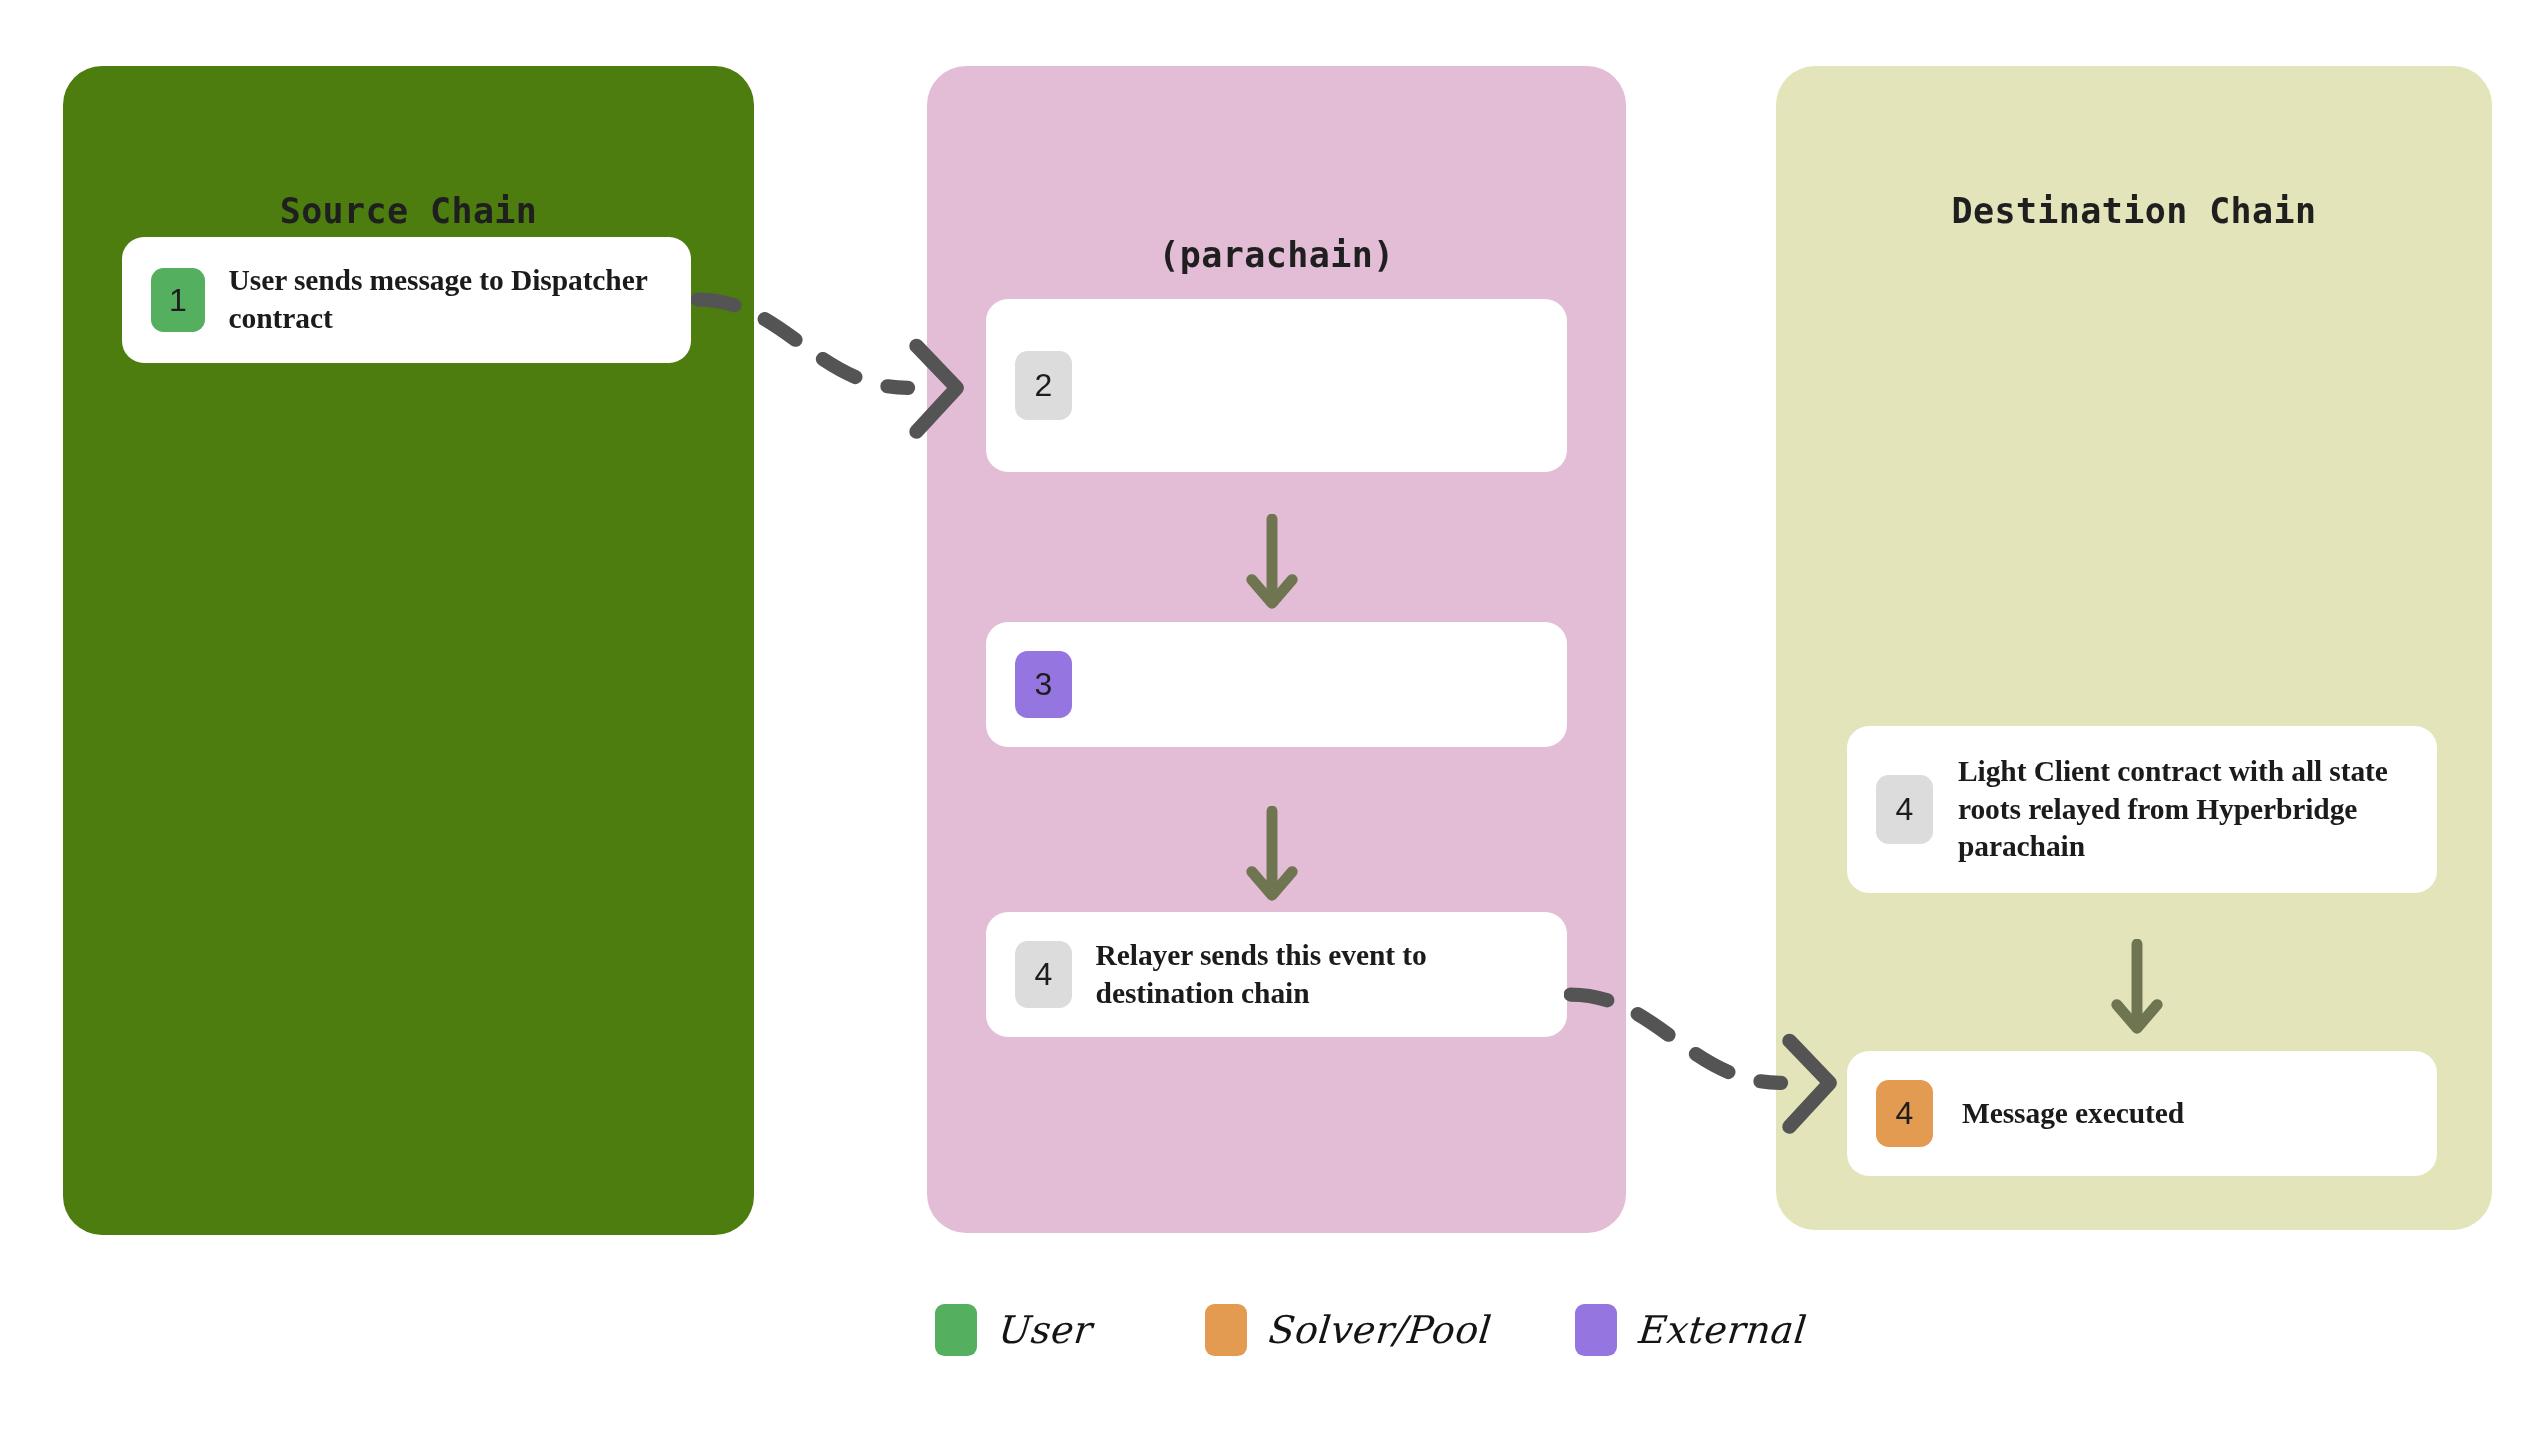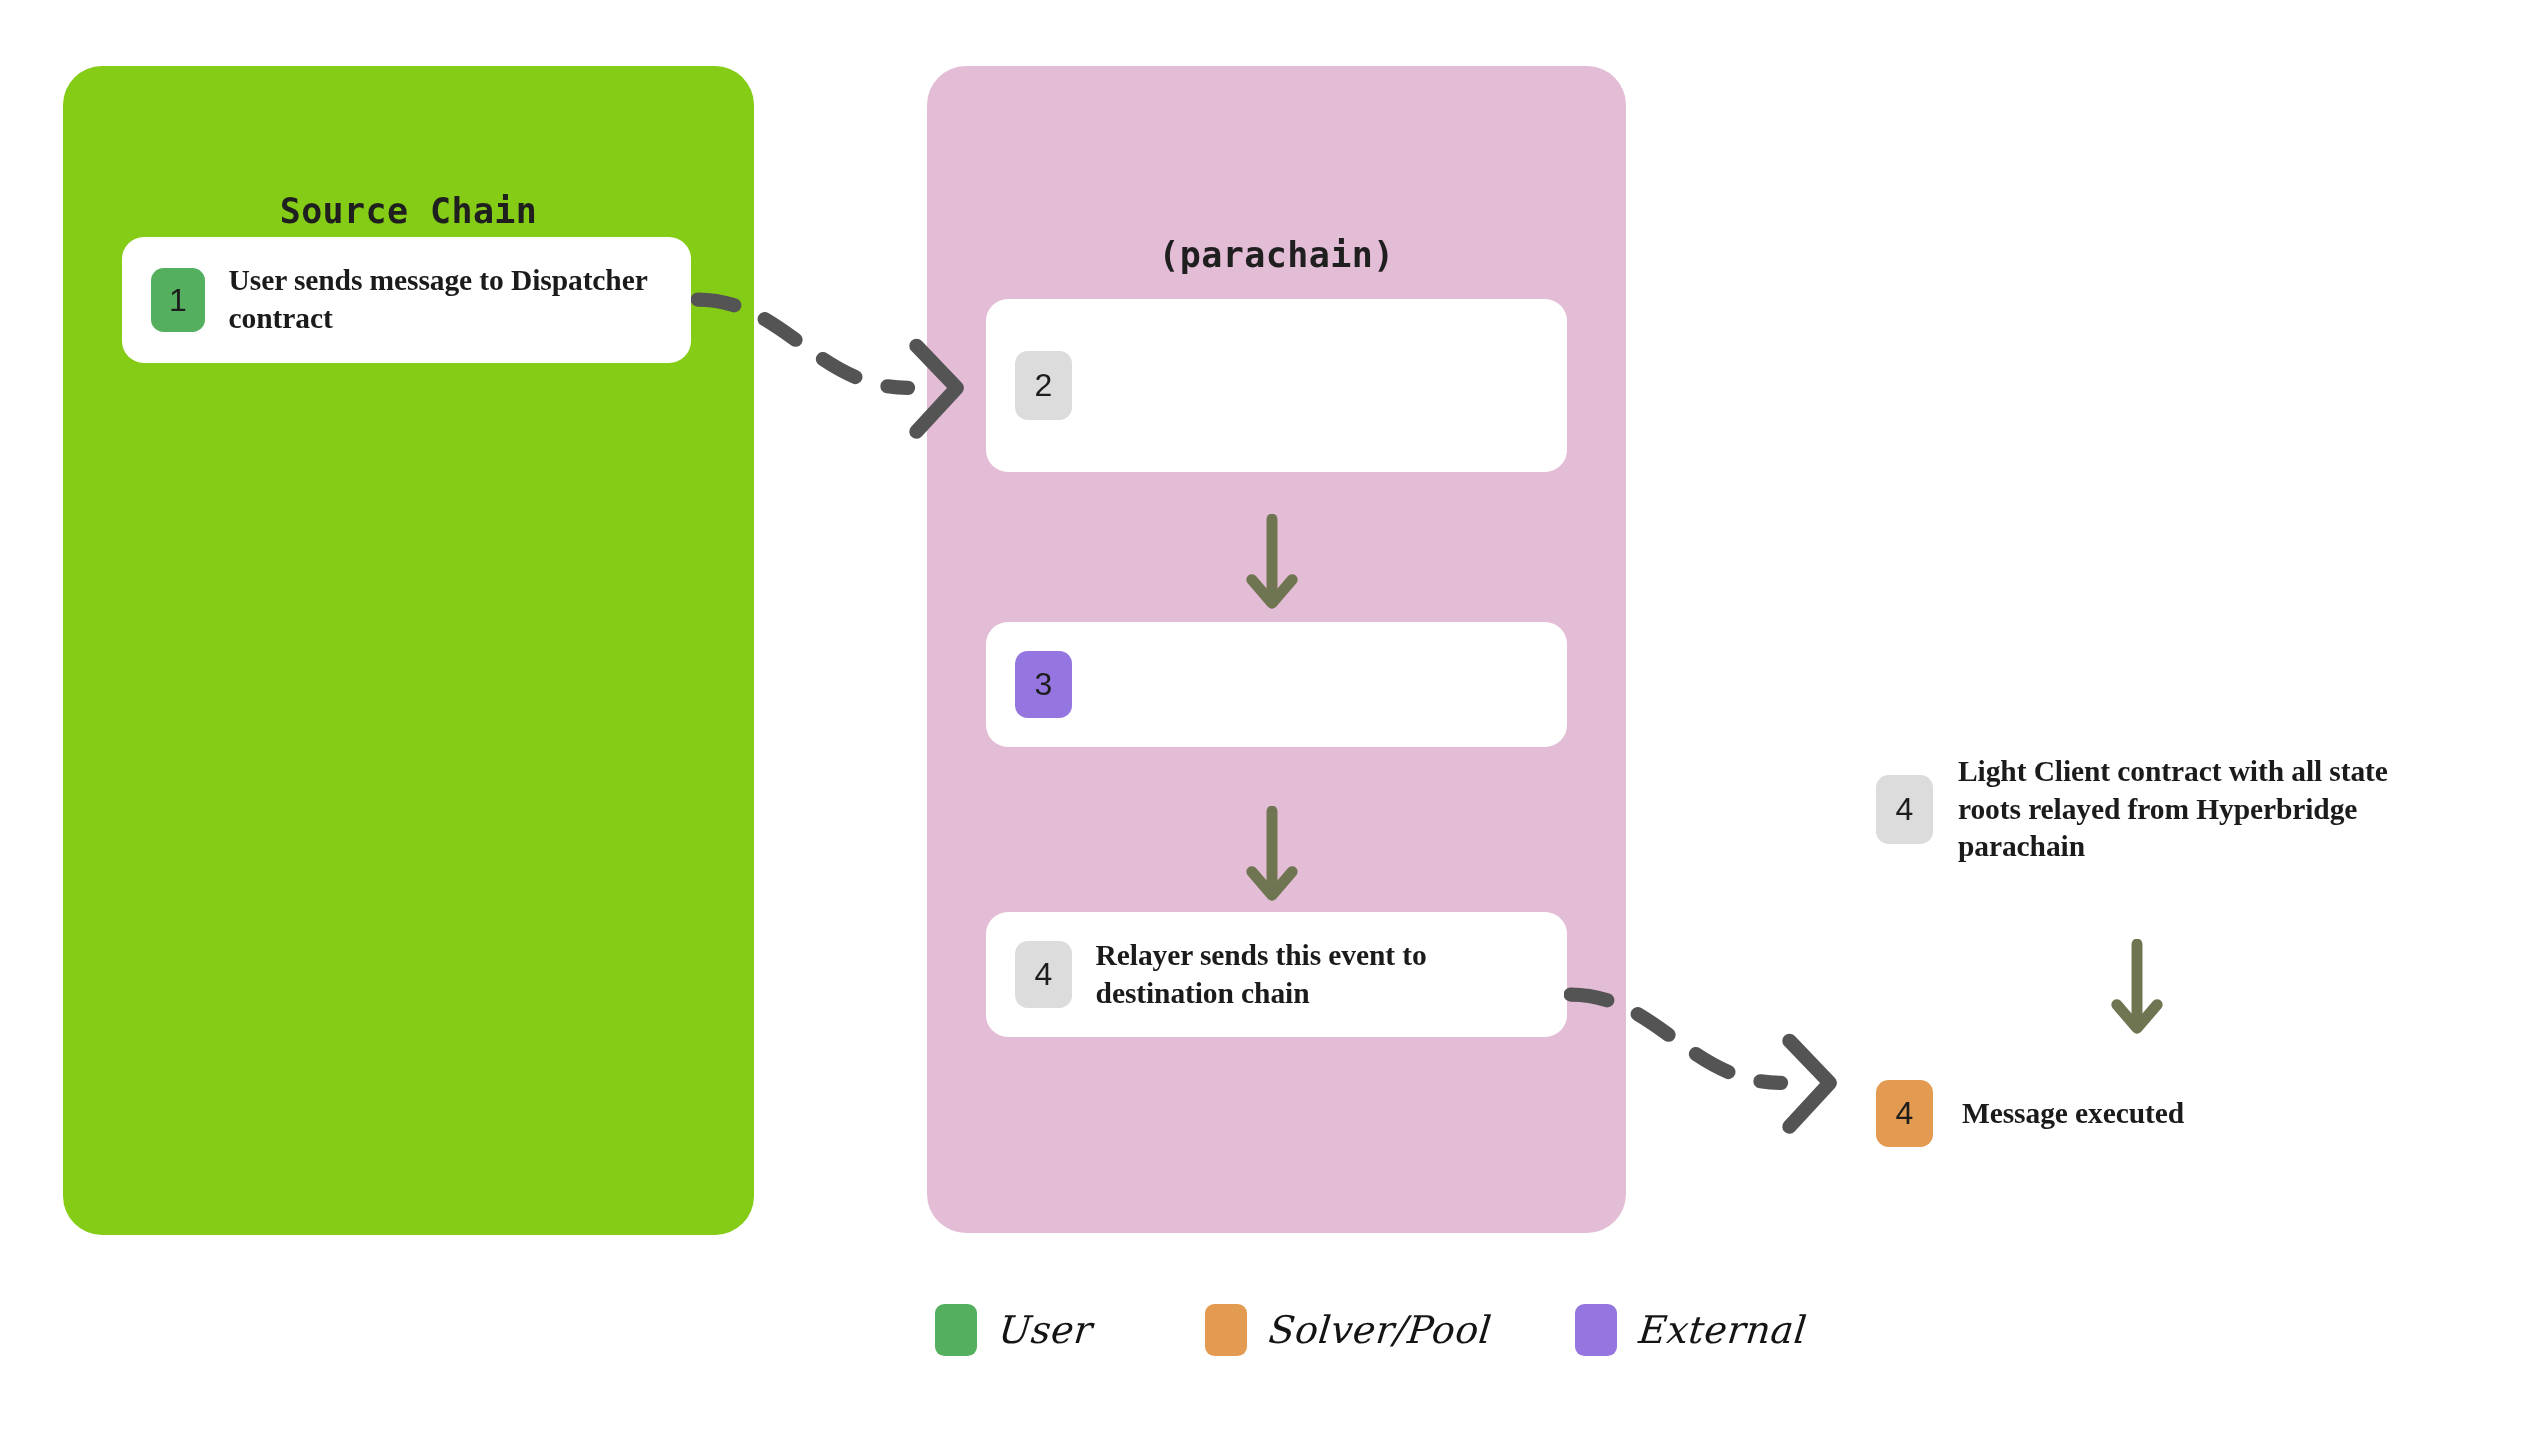--- a/index.html
+++ b/index.html
@@ -4,21 +4,21 @@
 <style>
   html,body{margin:0;padding:0;background:#ffffff;}
   body{width:2538px;height:1456px;position:relative;
        font-family:"Liberation Sans",sans-serif;
        -webkit-font-smoothing:antialiased;}
 
   .canvas{position:absolute;left:0;top:0;width:2538px;height:1456px;overflow:hidden;}
 
   
   .panel{position:absolute;border-radius:39px;}
-  #panel-source{left:63px;top:66px;width:691px;height:1169px;background:#84cc16;}
+  #panel-source{left:63px;top:66px;width:691px;height:1169px;background:#4d7c0f;}
   #panel-intermediary{left:927px;top:66px;width:699px;height:1167px;background:#e3bcd6;}
   #panel-destination{left:1776px;top:66px;width:716px;height:1164px;background:#e3e4b9;}
 
   .panel-title{position:absolute;left:0;right:0;text-align:center;
                font-family:"DejaVu Sans Mono","Liberation Mono",monospace;
                font-weight:700;font-size:35px;color:#1f1f1f;letter-spacing:0.4px;
                line-height:1.22;}
   #panel-source .panel-title{top:124px;}
   #panel-intermediary .panel-title{top:125px;}
   #panel-destination .panel-title{top:124px;}
@@ -98,20 +98,23 @@
 
   <div class="card" id="card-3">
     <div class="badge">3</div>
   </div>
 
   <div class="card" id="card-4">
     <div class="badge">4</div>
     <div class="card-text">Relayer sends this event to destination chain</div>
   </div>
 
+  <div class="panel" id="panel-destination">
+    <div class="panel-title">Destination Chain</div>
+  </div>
 
   <div class="card" id="card-5">
     <div class="badge">4</div>
     <div class="card-text">Light Client contract with all state roots relayed from Hyperbridge parachain</div>
   </div>
 
   <div class="card" id="card-6">
     <div class="badge">4</div>
     <div class="card-text">Message executed</div>
   </div>

